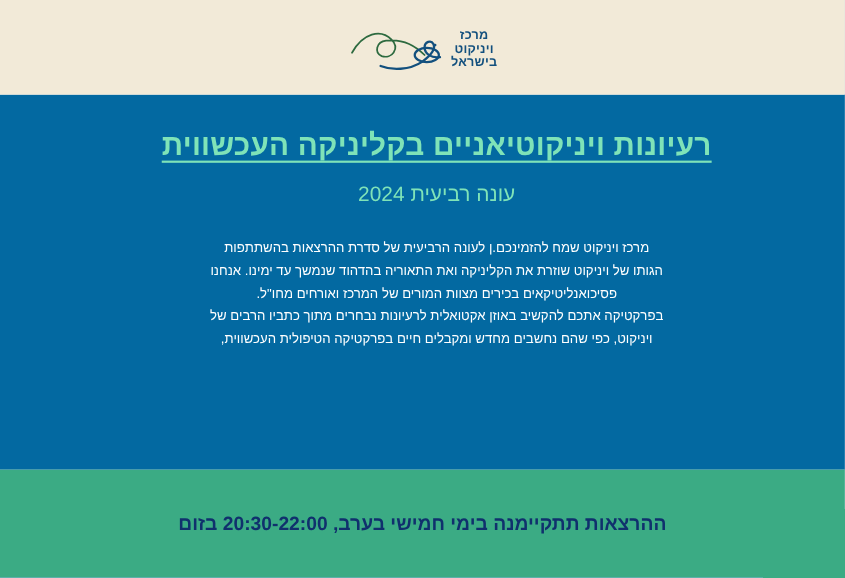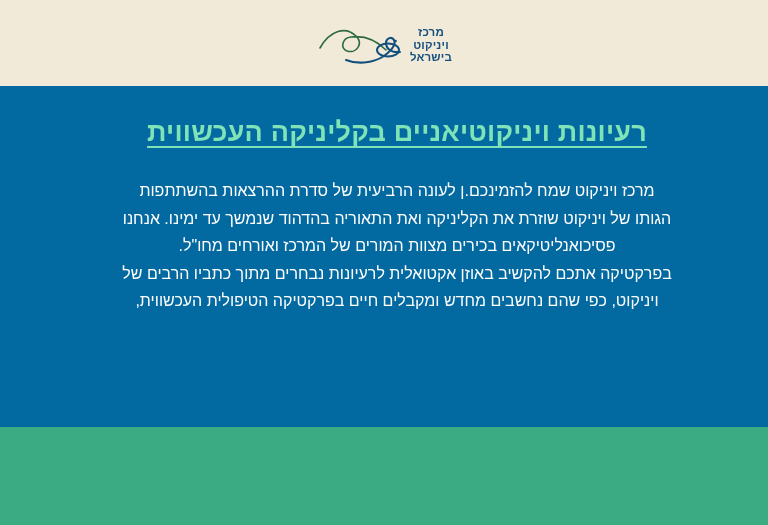--- a/index.html
+++ b/index.html
@@ -90,21 +90,21 @@
     letter-spacing: 0.2px;
   }
   .subtitle {
     color: #7fe3b8;
     font-size: 19px;
     margin-top: 16px;
     font-weight: normal;
   }
   .body-text {
     margin-top: 26px;
-    font-size: 16px;
+    font-size: 12px;
     line-height: 1.72;
     color: #ffffff;
     text-align: center;
     padding: 0 12px;
   }
   .body-text p {
     margin: 0;
   }
 
   
@@ -155,25 +155,27 @@
             <ellipse cx="72" cy="30" rx="11" ry="6.5" fill="none" stroke="#13507e" stroke-width="2"></ellipse>
             <circle cx="79.5" cy="21" r="1.3" fill="#13507e"></circle>
           </svg>
         </div>
       </div>
     </div>
   </div>
 
   <div class="main">
     <div class="title">רעיונות ויניקוטיאניים בקליניקה העכשווית</div>
+    <div class="subtitle">עונה רביעית 2024</div>
     <div class="body-text">
       <p>מרכז ויניקוט שמח להזמינכם.ן לעונה הרביעית של סדרת ההרצאות בהשתתפות</p>
       <p>הגותו של ויניקוט שוזרת את הקליניקה ואת התאוריה בהדהוד שנמשך עד ימינו. אנחנו</p>
       <p>פסיכואנליטיקאים בכירים מצוות המורים של המרכז ואורחים מחו"ל.</p>
       <p>בפרקטיקה אתכם להקשיב באוזן אקטואלית לרעיונות נבחרים מתוך כתביו הרבים של</p>
       <p>ויניקוט, כפי שהם נחשבים מחדש ומקבלים חיים בפרקטיקה הטיפולית העכשווית,</p>
     </div>
   </div>
 
   <div class="footer">
+    <div class="footer-line-1">ההרצאות תתקיימנה בימי חמישי בערב, 20:30-22:00 בזום</div>
   </div>
 
 </div>
 
 </body></html>

